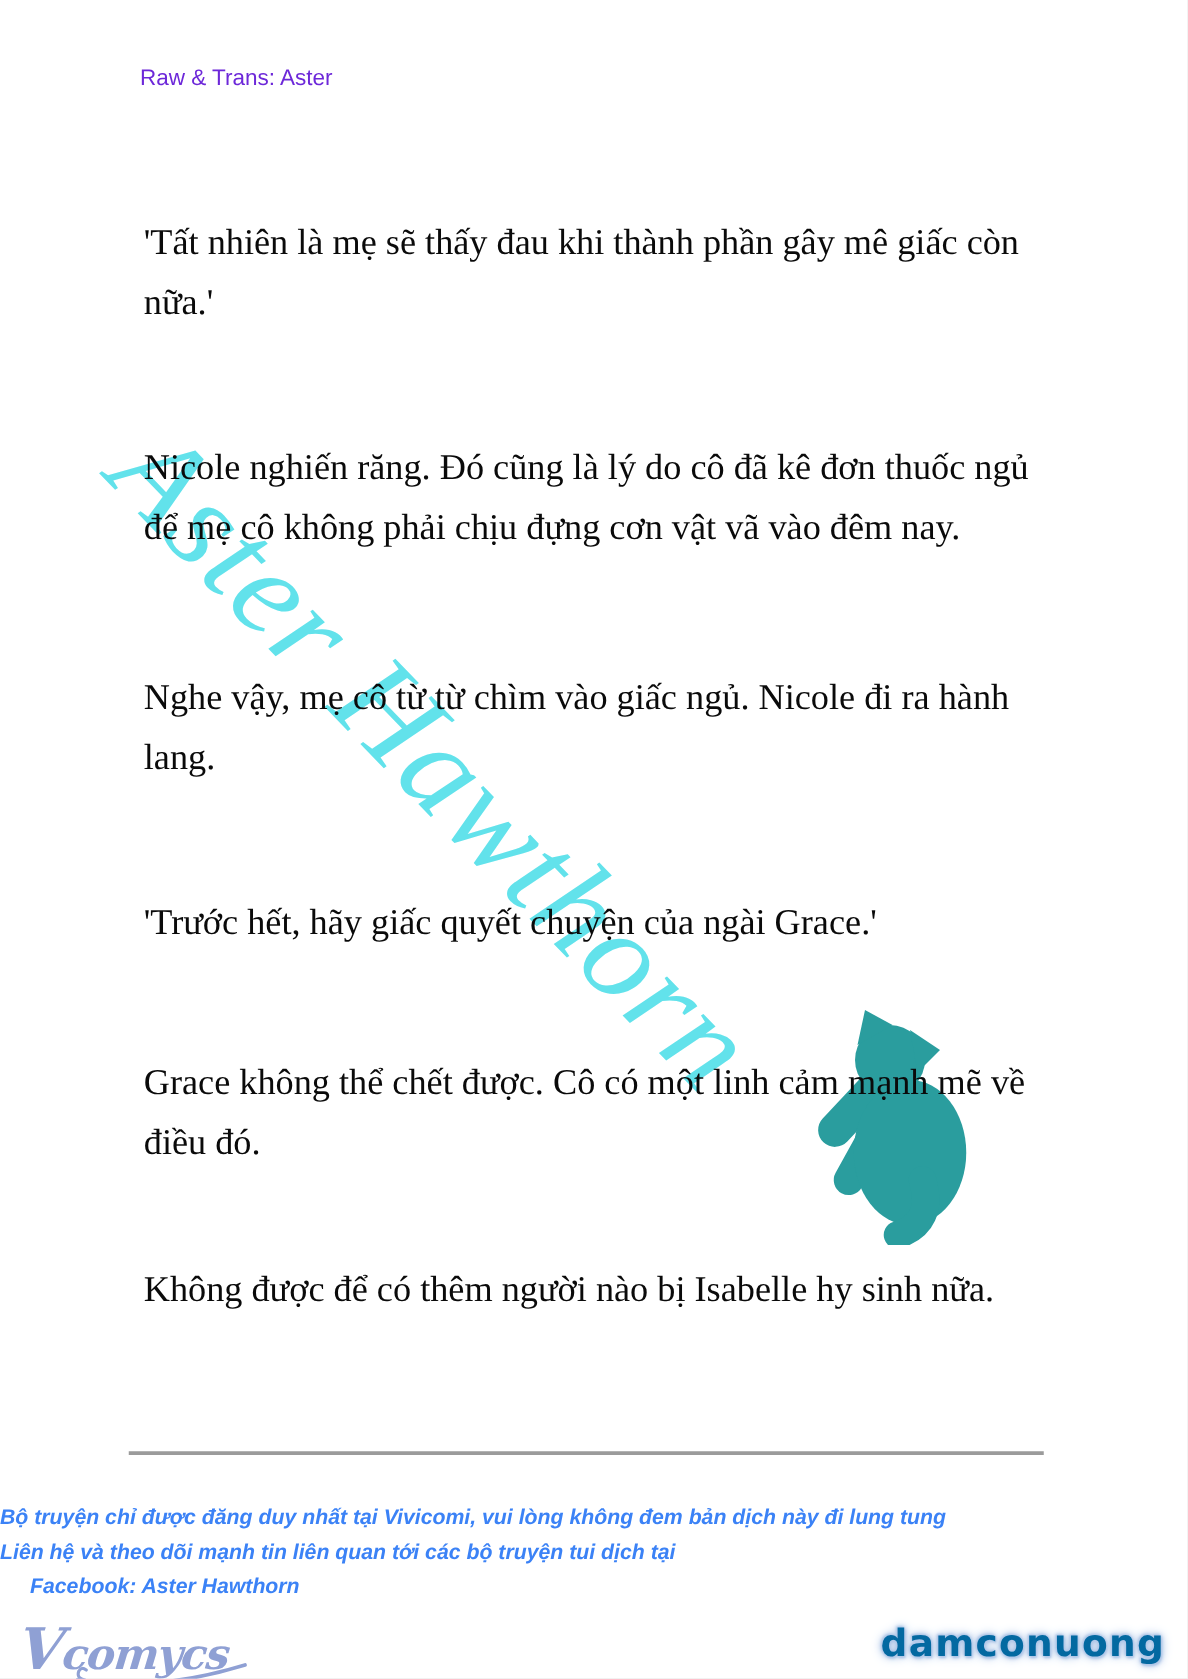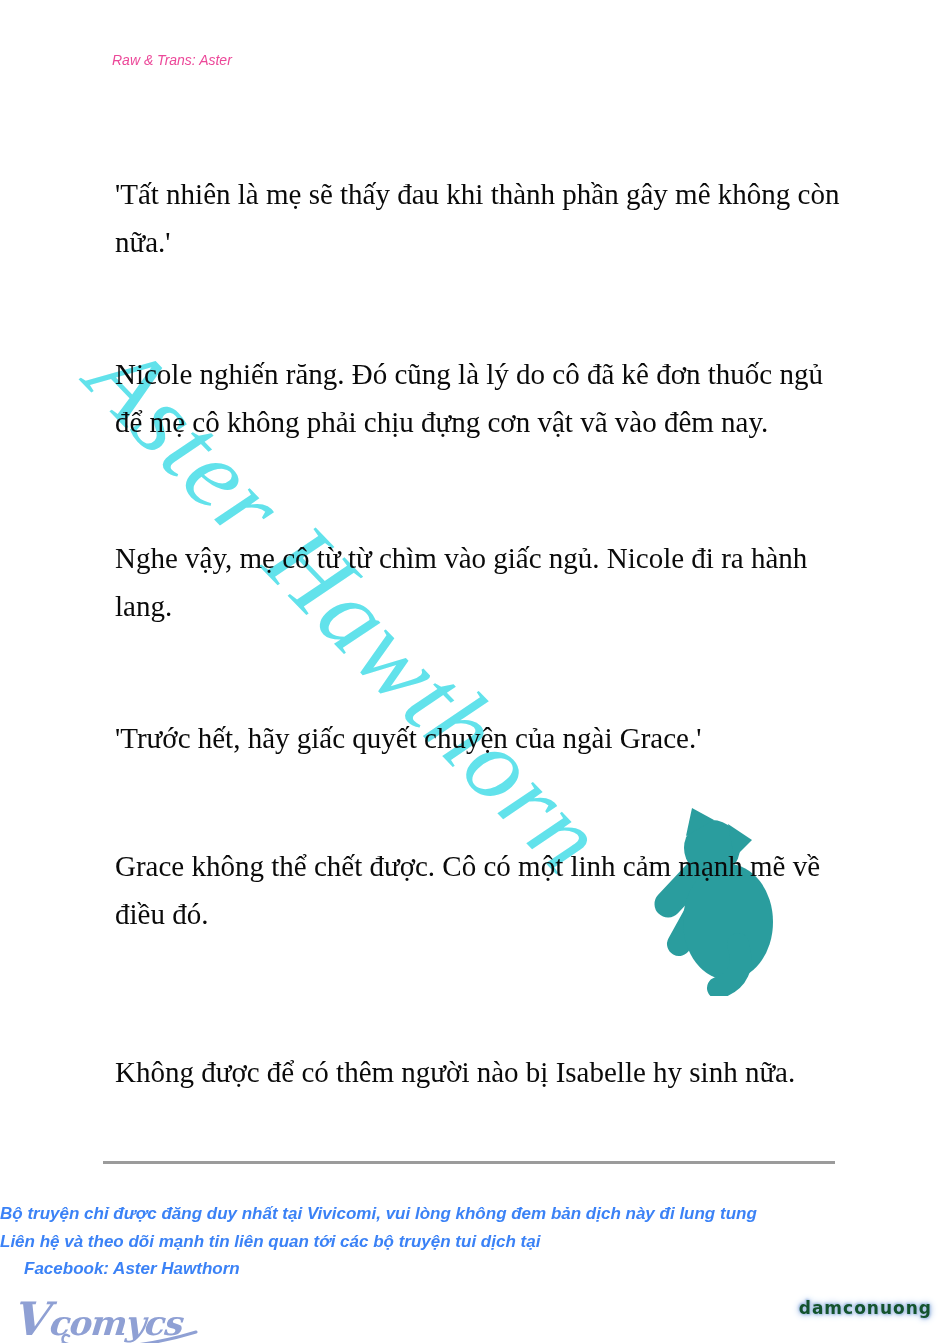--- a/index.html
+++ b/index.html
@@ -5,41 +5,41 @@
   html,body { margin:0; padding:0; background:#e9e9e9; }
   .page {
     position:relative; width:950px; height:1343px; margin:0 auto;
     background:#ffffff; overflow:hidden;
     border-bottom:2px solid #c9c9c9;
     font-family:"Liberation Serif", serif;
   }
   .credit {
     position:absolute; left:112px; top:52px;
     font-family:"Liberation Sans", sans-serif;
-    font-size:14px; color:#ec4899; z-index:3;font-style:italic;
+    font-size:18px; color:#6d28d9; z-index:3;
   }
   .watermark {
     position:absolute; left:150px; top:318px;
     transform:rotate(46deg); transform-origin:0 0;
     font-family:"Liberation Serif", serif; font-style:italic;
     font-size:103px; letter-spacing:2px; white-space:nowrap;
     color:#5ae1ea; z-index:1; opacity:0.95;
   }
   .cat { position:absolute; left:648px; top:806px; width:130px; height:190px; z-index:1; }
   .para {
     position:absolute; left:115px; width:728px;
     font-size:29px; line-height:48px; color:#0a0a0a; z-index:2;
     margin:0;
   }
   #p0 { top:170px; }
   #p1 { top:350px; }
   #p2 { top:534px; }
   #p3 { top:714px; }
   #p4 { top:842px; }
-  #p5 { top:1048px; }
+  #p5 { top:1008px; }
   .divider {
     position:absolute; left:103px; top:1161px; width:732px; height:3px;
     background:#9b9b9b; z-index:2;
   }
   .footer-line {
     position:absolute; left:0; width:100%; text-align:left;
     font-family:"Liberation Sans", sans-serif;
     font-size:17px; font-weight:bold; font-style:italic;
     color:#3b82f6; z-index:3;
   }
@@ -52,21 +52,21 @@
   .vcomycs-text {
     font-family:"DejaVu Serif", serif; font-style:italic; font-weight:bold;
     font-size:34px; color:#8fa0d4; letter-spacing:-1px;
     display:inline-block; transform:skewX(-6deg);
   }
   .vcomycs-text::first-letter { font-size:1.35em; color:#8fa0d4; }
   .vcomycs-swoosh { position:absolute; left:38px; top:36px; width:150px; height:24px; }
   .damconuong {
     position:absolute; right:18px; top:1298px; z-index:3;
     font-family:"DejaVu Sans", sans-serif; font-weight:bold;
-    font-size:17px; letter-spacing:1px; color:#14532d;
+    font-size:30px; letter-spacing:1px; color:#0369a1;
     text-shadow:
       0 0 2px #aec6e8, 0 0 4px #aec6e8, 0 0 7px #b9cdea,
       0 0 10px #c7d7ee, 1px 1px 2px #a5bfe4, -1px -1px 2px #a5bfe4;
   }
 </style>
 </head>
 <body>
 
 <div class="page">
 
@@ -79,21 +79,21 @@
       <line x1="50" y1="66" x2="20" y2="98" stroke="#2a9d9e" stroke-width="27" stroke-linecap="round"></line>
       <line x1="52" y1="100" x2="31" y2="138" stroke="#2a9d9e" stroke-width="24" stroke-linecap="round"></line>
       <ellipse cx="80" cy="116" rx="45" ry="58"></ellipse>
       <circle cx="64" cy="42" r="28"></circle>
       <polygon points="38,30 44,2 66,14"></polygon>
       <polygon points="80,18 104,34 86,52"></polygon>
       <path d="M 90,138 Q 100,172 70,182" fill="none" stroke="#2a9d9e" stroke-width="22" stroke-linecap="round"></path>
     </g>
   </svg>
 
-  <p class="para" id="p0">'Tất nhiên là mẹ sẽ thấy đau khi thành phần gây mê không còn nữa.'</p>
+  <p class="para" id="p0">'Tất nhiên là mẹ sẽ thấy đau khi thành phần gây mê giấc còn nữa.'</p>
   <p class="para" id="p1">Nicole nghiến răng. Đó cũng là lý do cô đã kê đơn thuốc ngủ để mẹ cô không phải chịu đựng cơn vật vã vào đêm nay.</p>
   <p class="para" id="p2">Nghe vậy, mẹ cô từ từ chìm vào giấc ngủ. Nicole đi ra hành lang.</p>
   <p class="para" id="p3">'Trước hết, hãy giấc quyết chuyện của ngài Grace.'</p>
   <p class="para" id="p4">Grace không thể chết được. Cô có một linh cảm mạnh mẽ về điều đó.</p>
   <p class="para" id="p5">Không được để có thêm người nào bị Isabelle hy sinh nữa.</p>
 
   <div class="divider"></div>
 
   <div class="footer-line" id="f0">Bộ truyện chỉ được đăng duy nhất tại Vivicomi, vui lòng không đem bản dịch này đi lung tung</div>
   <div class="footer-line" id="f1">Liên hệ và theo dõi mạnh tin liên quan tới các bộ truyện tui dịch tại</div>

